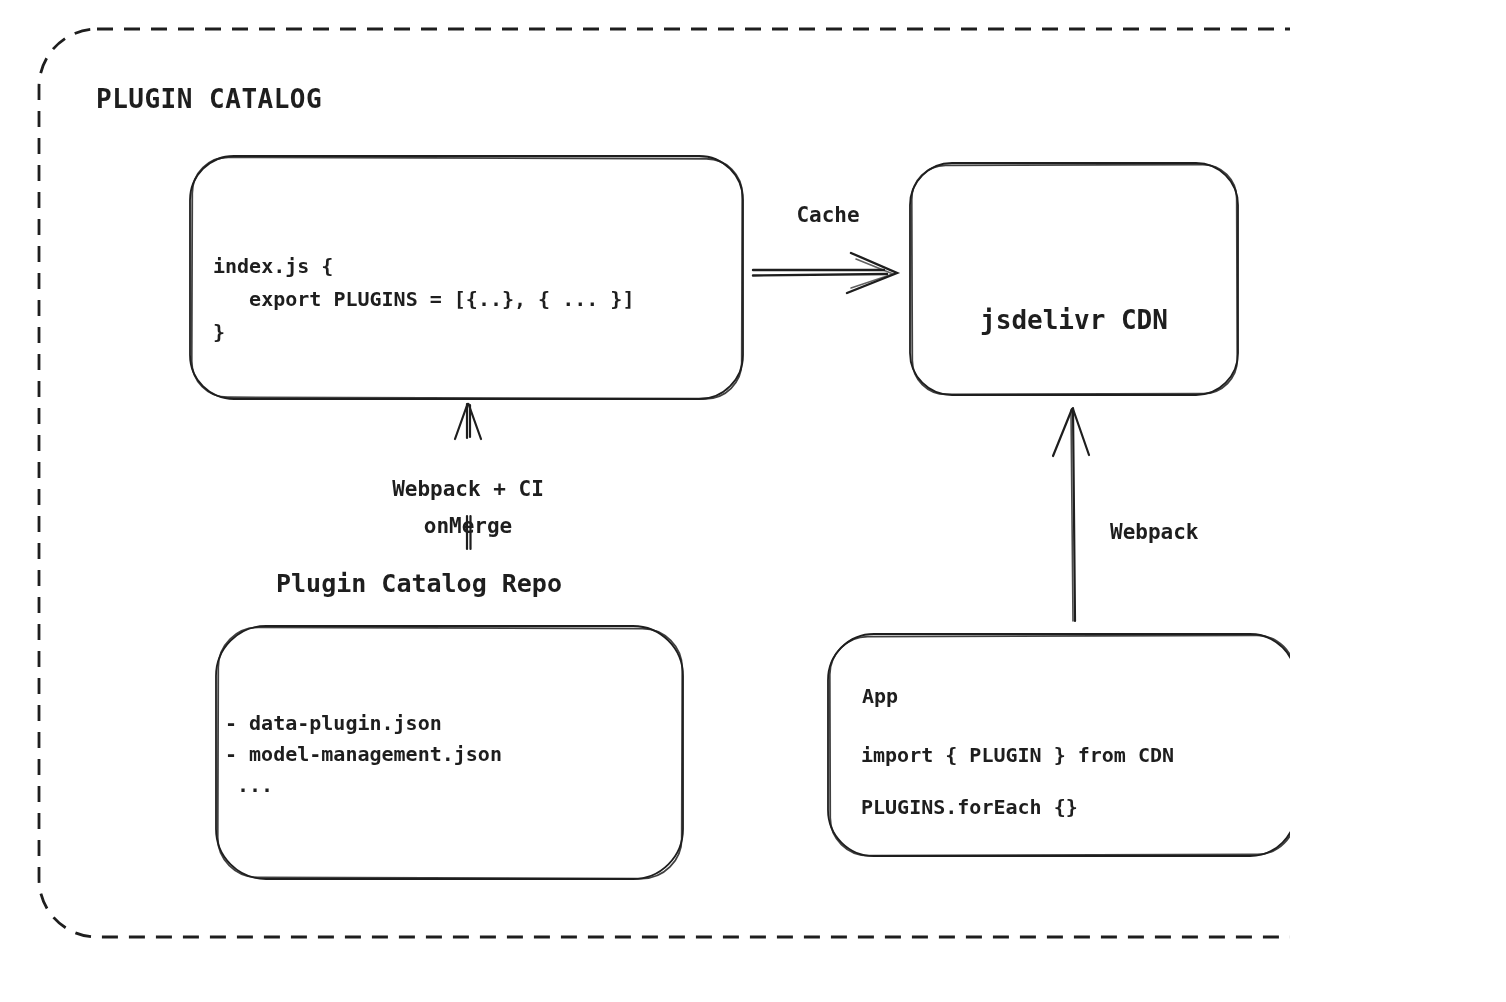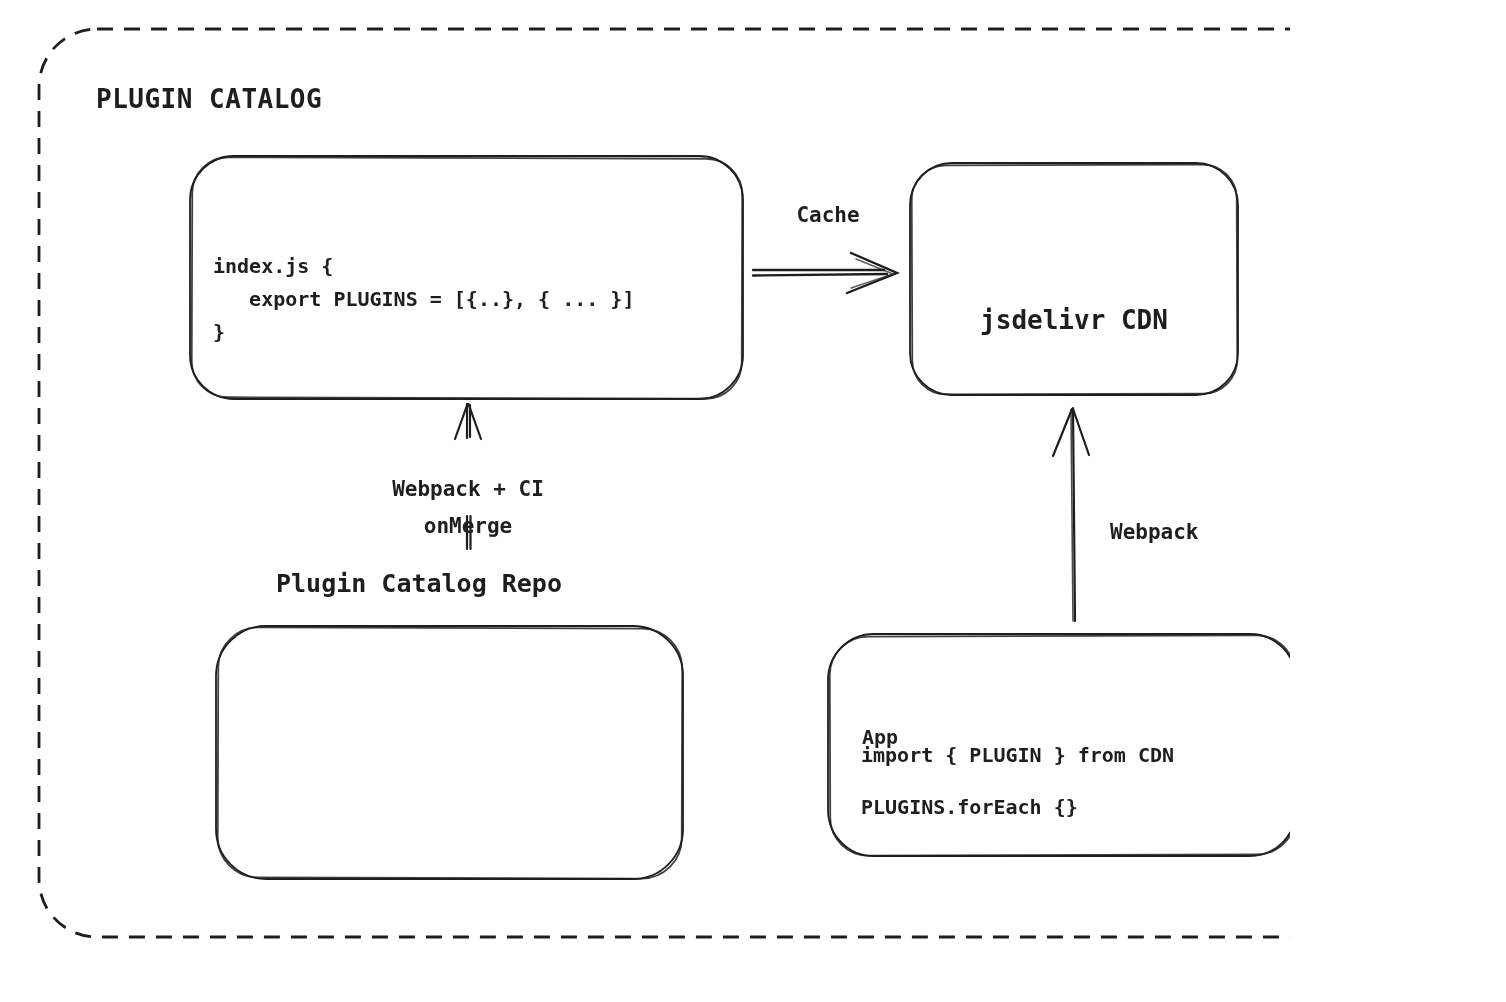--- a/index.html
+++ b/index.html
@@ -95,20 +95,23 @@
 }</div>
 
   <div class="label edge-label center" style="left:772px; top:202px; width:112px;">Cache</div>
 
   <div class="label node-label center" style="left:910px; top:263px; width:328px; font-size:26px;margin-top:41px;">jsdelivr CDN</div>
 
   <div class="label edge-label center" style="left:348px; top:471px; width:240px; line-height:37px;">Webpack + CI
 onMerge</div>
 
   <div class="label node-label" style="left:276px; top:568px;">Plugin Catalog Repo</div>
+  <div class="label code" style="left:225px; top:708px; line-height:31px;">- data-plugin.json
+- model-management.json
+ ...</div>
 
   <div class="label edge-label" style="left:1110px; top:519px;">Webpack</div>
 
-  <div class="label code" style="left:862px; top:721px;">App</div>
+  <div class="label code" style="left:862px; top:680px;">App</div>
   <div class="label code" style="left:861px; top:739px;">import { PLUGIN } from CDN</div>
   <div class="label code" style="left:861px; top:791px;">PLUGINS.forEach {}</div>
 
 </div>
 
 </body></html>

